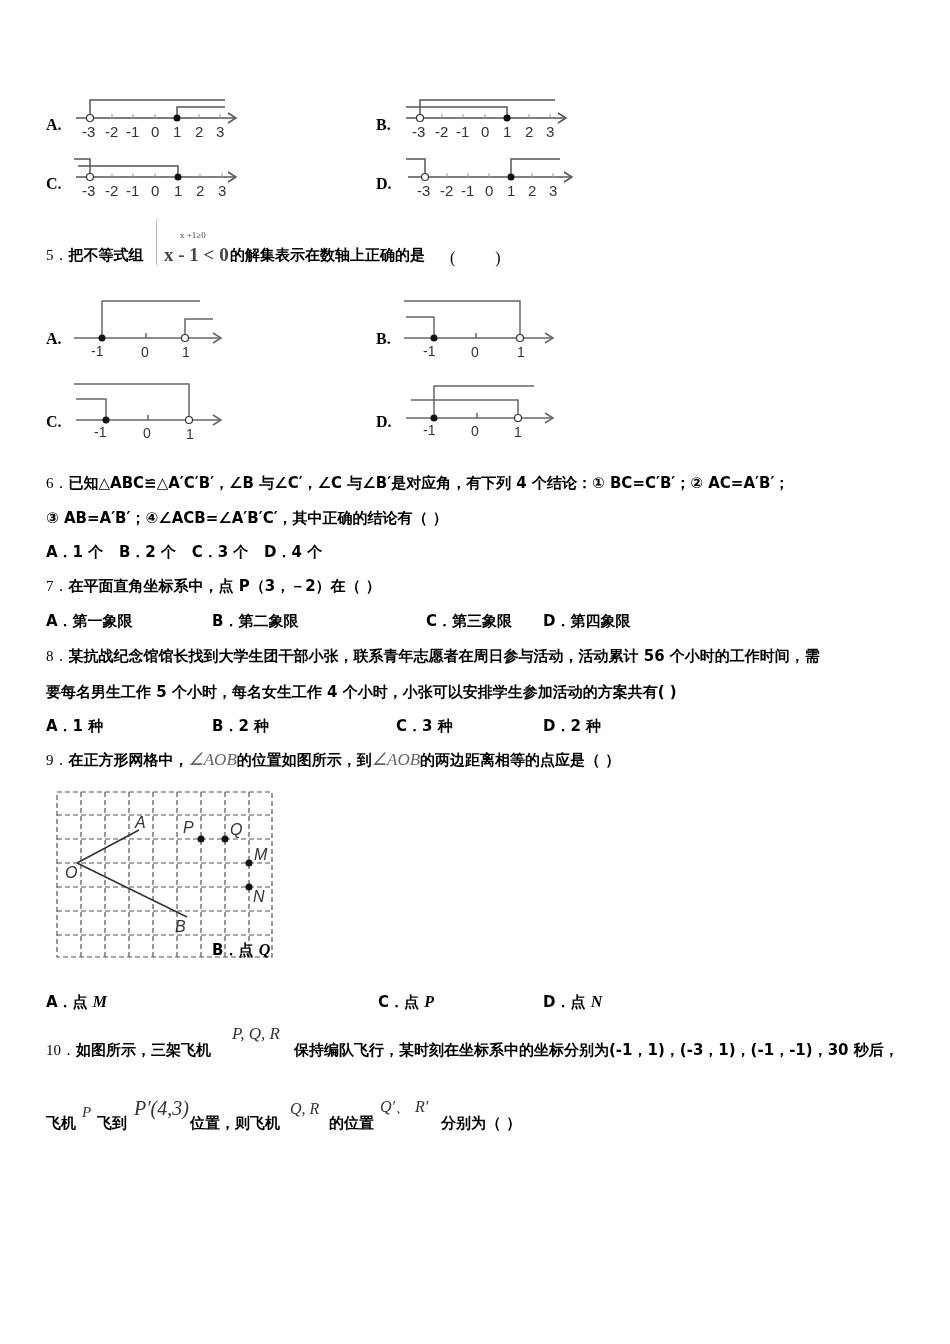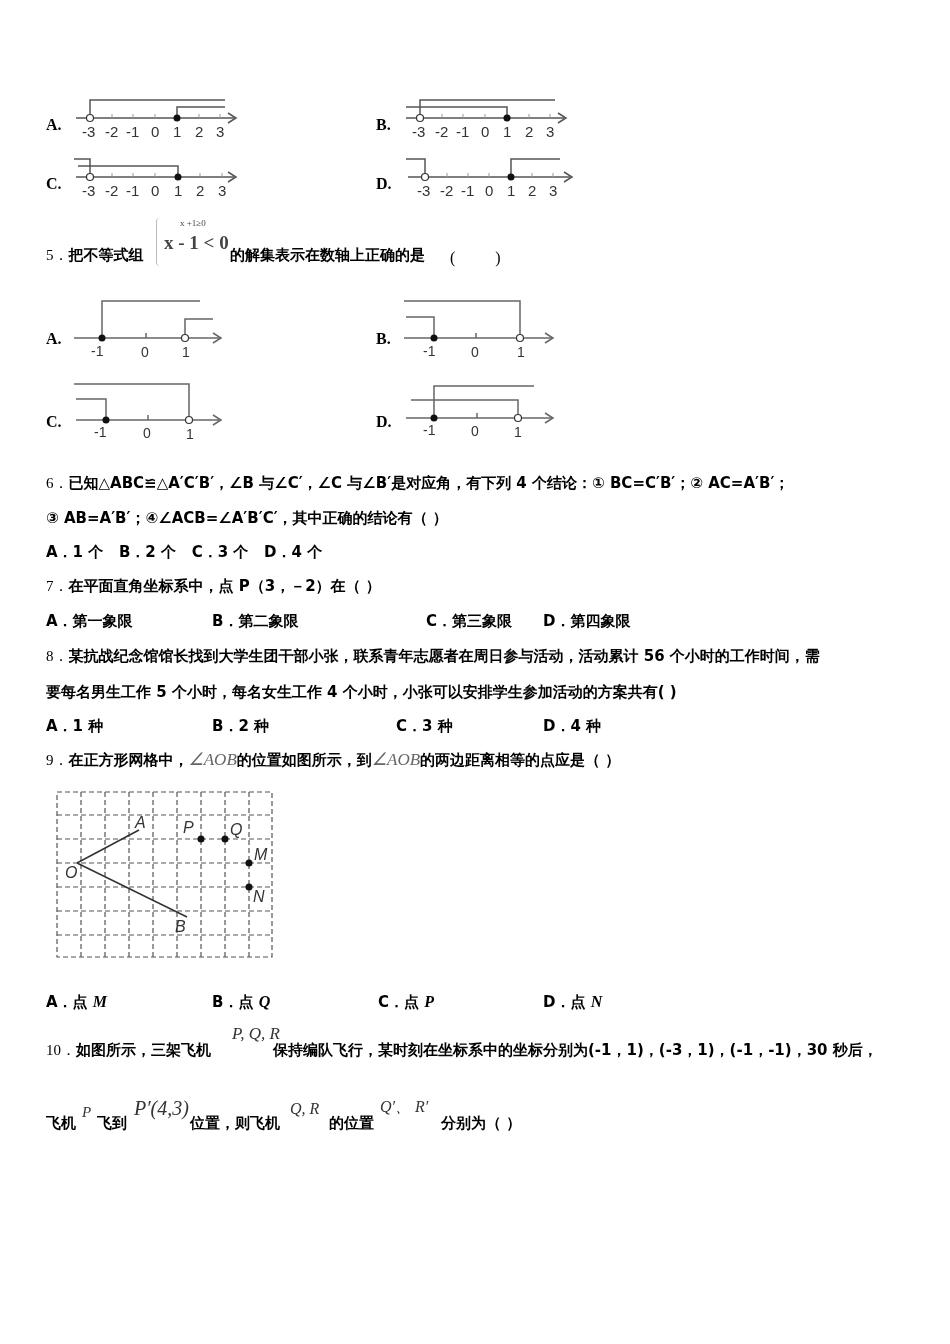--- a/index.html
+++ b/index.html
@@ -4,21 +4,21 @@
 <style>
   html, body { margin:0; padding:0; background:#ffffff; }
   body { width:950px; height:1344px; position:relative; overflow:hidden;
          font-family:"DejaVu Sans", "Liberation Sans", sans-serif; color:#000; }
   .abs { position:absolute; }
   .txt { font-size:15px; font-weight:bold; white-space:nowrap; line-height:20px; }
   .num { font-family:"Liberation Serif", serif; font-weight:normal; }
   .opt-label { font-family:"Liberation Serif", serif; font-weight:bold; font-size:16px; }
   .serif { font-family:"Liberation Serif", serif; }
   .ital { font-family:"Liberation Serif", serif; font-style:italic; font-weight:normal; color:#333;text-align:center; }
-  .small-math { font-family:"Liberation Serif", serif; font-weight:normal; color:#444; }
+  .small-math { font-family:"Liberation Serif", serif; font-weight:normal; color:#444;margin-top:12px; }
   svg text { font-family:"Liberation Sans", sans-serif; }
 </style>
 </head>
 <body>
 
 <div class="abs opt-label" style="left:46px;top:116px;">A.</div>
 <svg class="abs" style="left:70px;top:95px;" width="180" height="50">
   <g stroke="#555" stroke-width="1.5" fill="none">
     <line x1="6" y1="23" x2="164" y2="23"></line>
     <polyline points="158,18 166,23 158,28"></polyline>
@@ -224,21 +224,21 @@
 <div class="abs txt" style="left:378px;top:611px;margin-left:48px;">C．第三象限</div>
 <div class="abs txt" style="left:543px;top:611px;">D．第四象限</div>
 
 <div class="abs txt" style="left:46px;top:646px;">
   <span class="num">8．</span><span>某抗战纪念馆馆长找到大学生团干部小张，联系青年志愿者在周日参与活动，活动累计 56 个小时的工作时间，需</span>
 </div>
 <div class="abs txt" style="left:46px;top:682px;">要每名男生工作 5 个小时，每名女生工作 4 个小时，小张可以安排学生参加活动的方案共有(     )</div>
 <div class="abs txt" style="left:46px;top:716px;">A．1 种</div>
 <div class="abs txt" style="left:212px;top:716px;">B．2 种</div>
 <div class="abs txt" style="left:396px;top:716px;">C．3 种</div>
-<div class="abs txt" style="left:543px;top:716px;">D．4 种</div>
+<div class="abs txt" style="left:543px;top:716px;">D．2 种</div>
 
 <div class="abs txt" style="left:46px;top:750px;">
   <span class="num">9．</span><span>在正方形网格中，</span><span class="ital" style="font-size:17px;color:#666;">∠AOB</span><span>的位置如图所示，到</span><span class="ital" style="font-size:17px;color:#666;">∠AOB</span><span>的两边距离相等的点应是（     ）</span>
 </div>
 
 <svg class="abs" style="left:55px;top:790px;" width="220" height="170">
   <g stroke="#555" stroke-width="1.2" stroke-dasharray="5,3" fill="none">
     <rect x="2" y="2" width="215" height="165"></rect>
     <line x1="26" y1="2" x2="26" y2="167"></line>
       <line x1="50" y1="2" x2="50" y2="167"></line>
@@ -270,29 +270,29 @@
     <text x="80" y="38">A</text>
     <text x="120" y="142">B</text>
     <text x="128" y="43">P</text>
     <text x="175" y="45">Q</text>
     <text x="199" y="70">M</text>
     <text x="198" y="112">N</text>
   </g>
 </svg>
 
 <div class="abs txt" style="left:46px;top:992px;"><span>A．点</span> <i class="serif" style="font-size:16px;">M</i></div>
-<div class="abs txt" style="left:212px;top:992px;"><span>B．点</span> <i class="serif" style="font-size:16px;">Q</i></div>
+<div class="abs txt" style="left:212px;top:940px;"><span>B．点</span> <i class="serif" style="font-size:16px;">Q</i></div>
 <div class="abs txt" style="left:378px;top:992px;"><span>C．点</span> <i class="serif" style="font-size:16px;">P</i></div>
 <div class="abs txt" style="left:543px;top:992px;"><span>D．点</span> <i class="serif" style="font-size:16px;">N</i></div>
 
 <div class="abs txt" style="left:46px;top:1040px;">
   <span class="num">10．</span><span>如图所示，三架飞机</span>
 </div>
 <div class="abs ital" style="left:232px;top:1024px;font-size:17px;">P, Q, R</div>
-<div class="abs txt" style="left:273px;top:1040px;">保持编队飞行，某时刻在坐标系中的坐标分别为(-1，1)，(-3，1)，(-1，-1)，30 秒后，</div>
+<div class="abs txt" style="left:294px;top:1040px;">保持编队飞行，某时刻在坐标系中的坐标分别为(-1，1)，(-3，1)，(-1，-1)，30 秒后，</div>
 
 <div class="abs txt" style="left:46px;top:1113px;">飞机</div>
 <div class="abs ital" style="left:82px;top:1104px;font-size:15px;">P</div>
 <div class="abs txt" style="left:97px;top:1113px;">飞到</div>
 <div class="abs ital" style="left:134px;top:1097px;font-size:20px;">P′(4,3)</div>
 <div class="abs txt" style="left:190px;top:1113px;">位置，则飞机</div>
 <div class="abs ital" style="left:290px;top:1100px;font-size:16px;">Q, R</div>
 <div class="abs txt" style="left:329px;top:1113px;text-align:center;">的位置</div>
 <div class="abs ital" style="left:380px;top:1097px;font-size:16px;white-space:pre;">Q′、 R′</div>
 <div class="abs txt" style="left:441px;top:1113px;">分别为（     ）</div>

